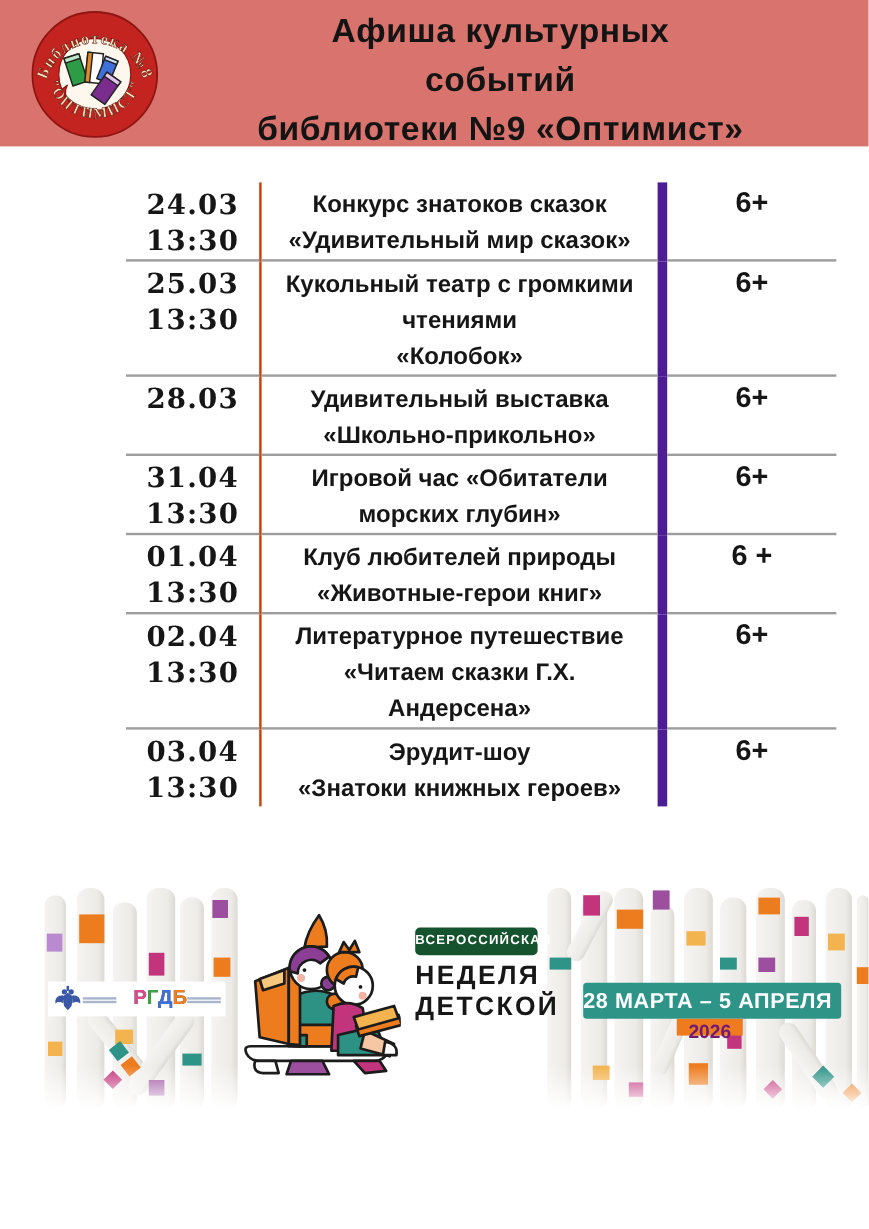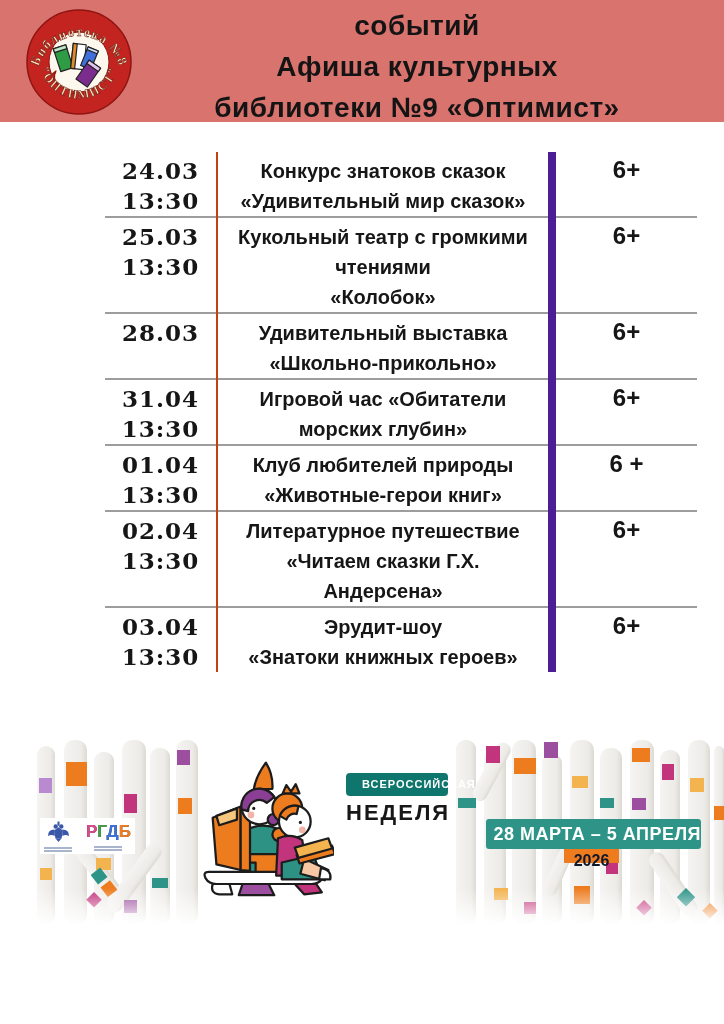--- a/index.html
+++ b/index.html
@@ -41,46 +41,46 @@
   tr.r2 { height:63px; } tr.r3 { height:94px; } tr.r1 { height:64px; }
   tr + tr td { border-top:2px solid #9d9d9d; }
 
   
   .nkd-banner { position:absolute; left:34px; top:740px; width:690px; height:185px; }
   .trees { position:absolute; left:0; top:0; }
   .gov-logos {
     position:absolute; left:6px; top:78px; z-index:2; background:#fff;
     display:flex; gap:14px; padding:2px 4px; align-items:flex-start;
   }
-  .gov-col { display:flex; flex-direction:column; align-items:center; }
+  .gov-col { display:flex; flex-direction:row; align-items:center; }
   .bars { margin-top:1px; }
   .bars i { display:block; width:28px; height:2px; background:#a9b4cd; margin-top:1px; }
   .rgdb { font-weight:bold; font-size:17px; line-height:24px; letter-spacing:0; }
   .rgdb span { text-shadow:0 0 0.5px #333; }
   .rgdb .c1{color:#d84b8c;} .rgdb .c2{color:#43a047;} .rgdb .c3{color:#3f6fd8;} .rgdb .c4{color:#ef7d23;}
 
   .kids { position:absolute; left:160px; top:18px; z-index:2; }
 
   .campaign-badge {
     position:absolute; left:312px; top:33px; width:102px; height:23px; z-index:2;
-    background:#0f766e; border-radius:4px; color:#fff; font-weight:bold;
-    font-size:11px; letter-spacing:1px; text-align:center; line-height:23px;padding-left:16px;
+    background:#14532d; border-radius:4px; color:#fff; font-weight:bold;
+    font-size:11px; letter-spacing:1px; text-align:center; line-height:23px;
   }
   .nkd-title {
     position:absolute; left:312px; top:60px; z-index:2;
     color:#171717; font-weight:bold; font-size:22px; line-height:26px; letter-spacing:2px;
   }
   .date-badge {
     position:absolute; left:452px; top:79px; width:215px; height:30px; z-index:3;
     background:#2f9488; border-radius:3px; color:#fff; font-weight:bold;
-    font-size:18px; line-height:30px; text-align:right; letter-spacing:0.5px;
+    font-size:18px; line-height:30px; text-align:left; letter-spacing:0.5px;
   }
   .year-badge {
     position:absolute; left:530px; top:109px; width:55px; height:14px; z-index:3;
-    background:#ee7c1f; color:#0f172a; font-weight:bold;
+    background:#ee7c1f; color:#701a75; font-weight:bold;
     font-size:16px; line-height:23px; text-align:center;
   }
 </style>
 </head>
 <body>
 
 <div class="page">
 
   <div class="header">
     <div class="logo-wrap">
@@ -113,22 +113,22 @@
         </g>
         <text font-family="Liberation Serif, serif" font-weight="bold" font-size="13.5" fill="#f2dfb6" stroke="#5f0d0a" stroke-width="0.45" letter-spacing="1">
           <textPath href="#arcT" startOffset="50%" text-anchor="middle">Библиотека №8</textPath>
         </text>
         <text font-family="Liberation Serif, serif" font-weight="bold" font-size="12.5" fill="#f2dfb6" stroke="#5f0d0a" stroke-width="0.45" letter-spacing="1.5">
           <textPath href="#arcB" startOffset="50%" text-anchor="middle">"ОПТИМИСТ"</textPath>
         </text>
       </svg>
     </div>
     <div class="header-title">
+      <div>Афиша культурных</div>
       <div>событий</div>
-      <div>Афиша культурных</div>
       <div>библиотеки №9 «Оптимист»</div>
     </div>
   </div>
 
   <table class="schedule">
     <tbody>
       <tr class="r1">
         <td class="col-date">
             <div>24.03</div>
             <div>13:30</div>
@@ -375,19 +375,20 @@
         <path d="M136 118 Q148 120 146 130 L134 130 Z" fill="#ffffff"></path>
         <path d="M110 104 L148 94 L151 103 L113 113 Z" fill="#ed7c1e"></path>
         <path d="M108 96 L144 86 L148 97 L112 107 Z" fill="#f3b34f"></path>
       </g>
     </svg>
 
     <div class="campaign-badge">ВСЕРОССИЙСКАЯ</div>
 
     <div class="nkd-title">
       <div>НЕДЕЛЯ</div>
+      <div>ДЕТСКОЙ</div>
     </div>
 
     <div class="date-badge">28 МАРТА – 5 АПРЕЛЯ</div>
     <div class="year-badge">2026</div>
   </div>
 
 </div>
 
 </body></html>

